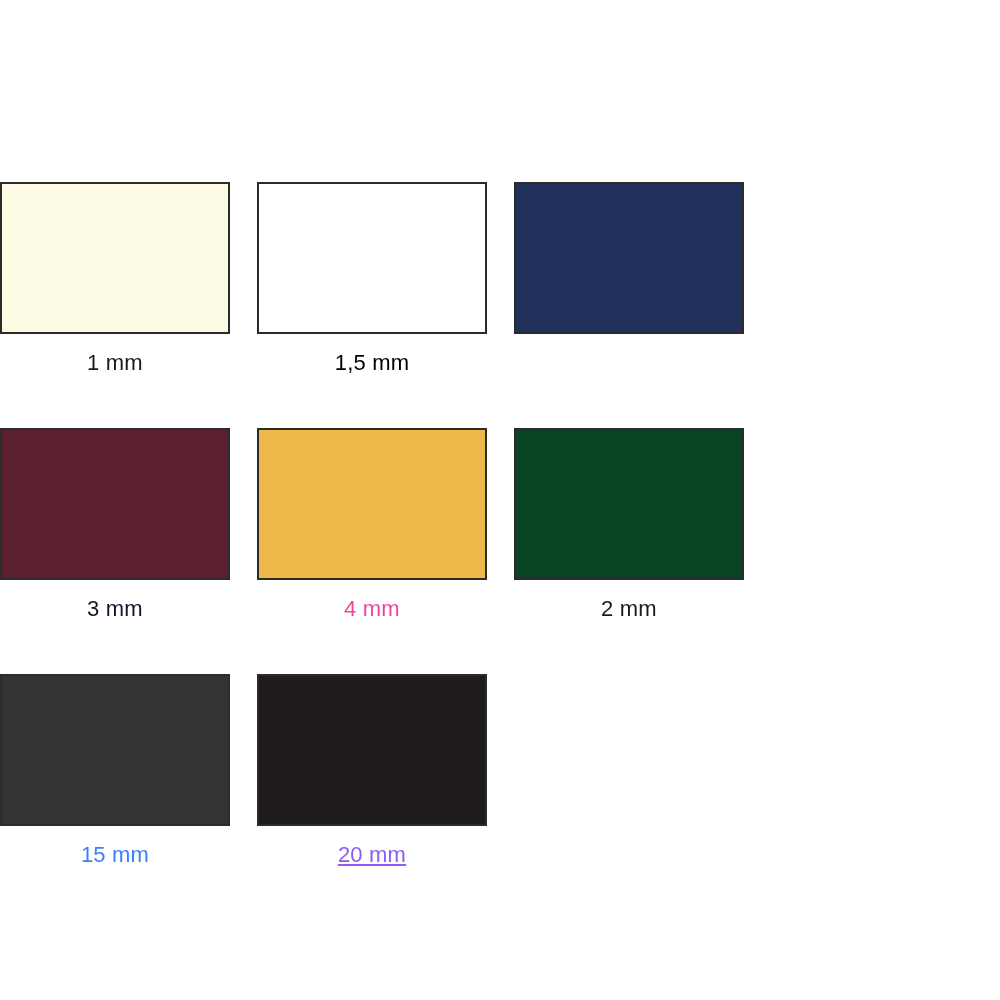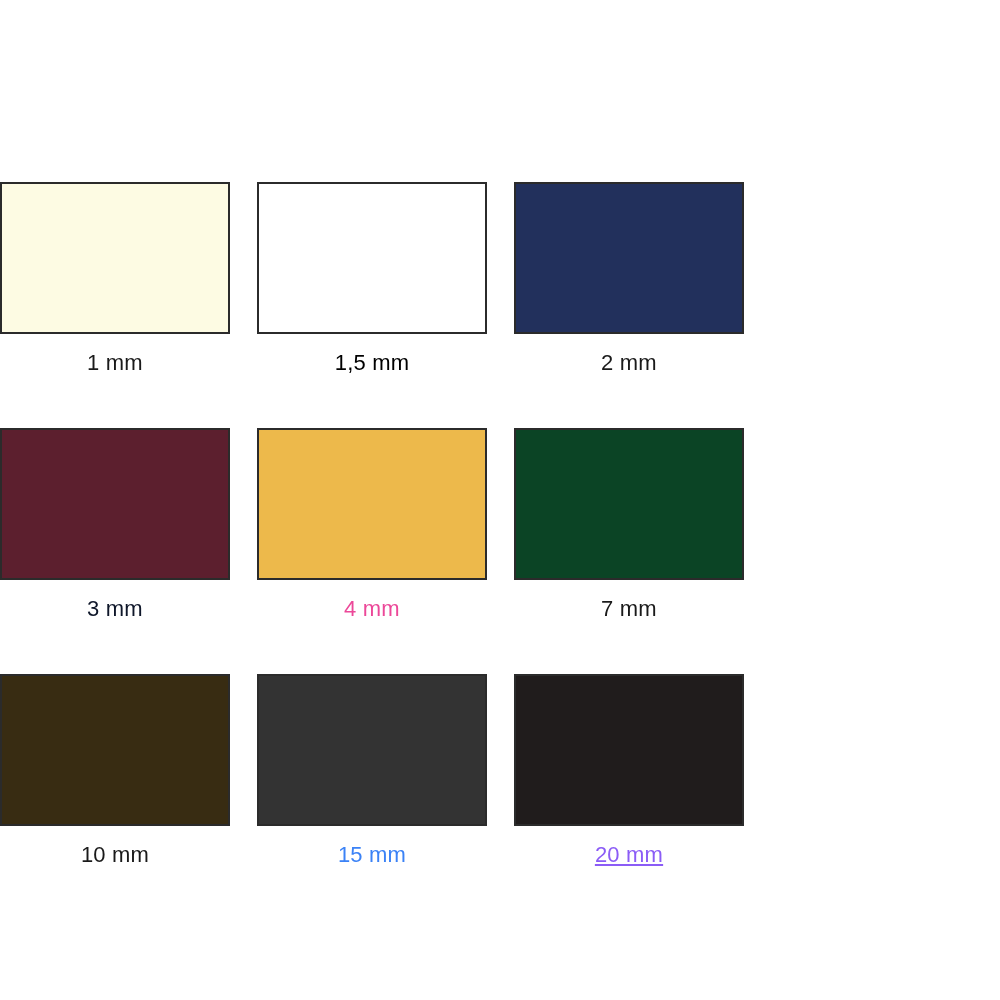--- a/index.html
+++ b/index.html
@@ -74,42 +74,37 @@
       <span class="swatch-label" style="color: rgb(26, 26, 26);">1 mm</span>
     </div>
 
     <div class="swatch-cell">
       <span class="swatch-chip" style="background-color: rgb(255, 255, 255); border-color: rgb(43, 43, 43);"></span>
       <span class="swatch-label" style="color: #000000;">1,5 mm</span>
     </div>
 
     <div class="swatch-cell">
       <span class="swatch-chip" style="background-color: rgb(34, 48, 92); border-color: rgb(43, 43, 43);"></span>
-      <span class="swatch-label" style="color: rgb(26, 26, 26);">2 mm</span>
     </div>
 
     <div class="swatch-cell">
       <span class="swatch-chip" style="background-color: rgb(92, 31, 46); border-color: rgb(43, 43, 43);"></span>
       <span class="swatch-label" style="color: #0f172a;">3 mm</span>
     </div>
 
     <div class="swatch-cell">
       <span class="swatch-chip" style="background-color: rgb(237, 185, 75); border-color: rgb(43, 43, 43);"></span>
       <span class="swatch-label" style="color: #ec4899;">4 mm</span>
     </div>
 
     <div class="swatch-cell">
       <span class="swatch-chip" style="background-color: rgb(11, 68, 37); border-color: rgb(43, 43, 43);"></span>
-      <span class="swatch-label" style="color: rgb(26, 26, 26);">7 mm</span>
+      <span class="swatch-label" style="color: rgb(26, 26, 26);">2 mm</span>
     </div>
 
-    <div class="swatch-cell">
-      <span class="swatch-chip" style="background-color: rgb(56, 44, 18); border-color: rgb(43, 43, 43);"></span>
-      <span class="swatch-label" style="color: rgb(26, 26, 26);">10 mm</span>
-    </div>
 
     <div class="swatch-cell">
       <span class="swatch-chip" style="background-color: rgb(51, 51, 51); border-color: rgb(43, 43, 43);"></span>
       <span class="swatch-label" style="color: #3b82f6;">15 mm</span>
     </div>
 
     <div class="swatch-cell">
       <span class="swatch-chip" style="background-color: rgb(32, 28, 28); border-color: rgb(43, 43, 43);"></span>
       <span class="swatch-label" style="color: #8b5cf6; text-decoration: underline;">20 mm</span>
     </div>

